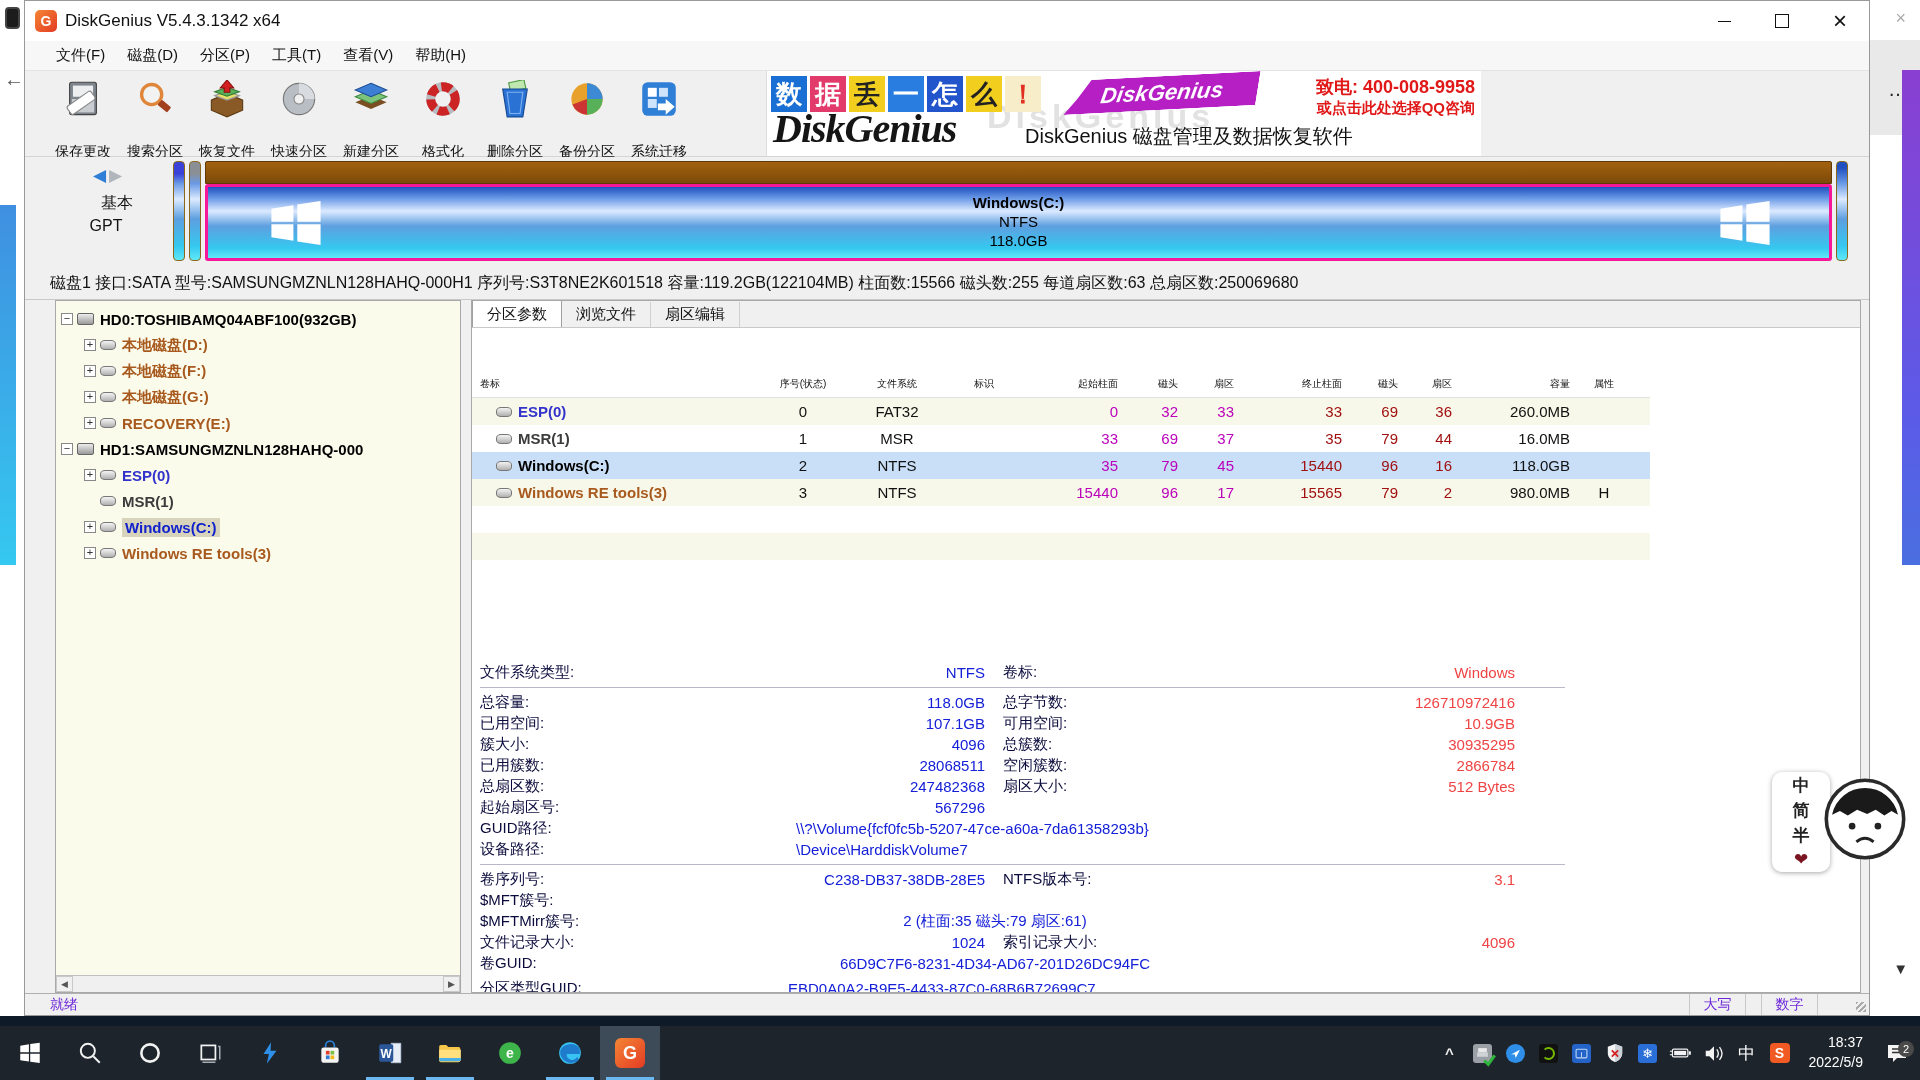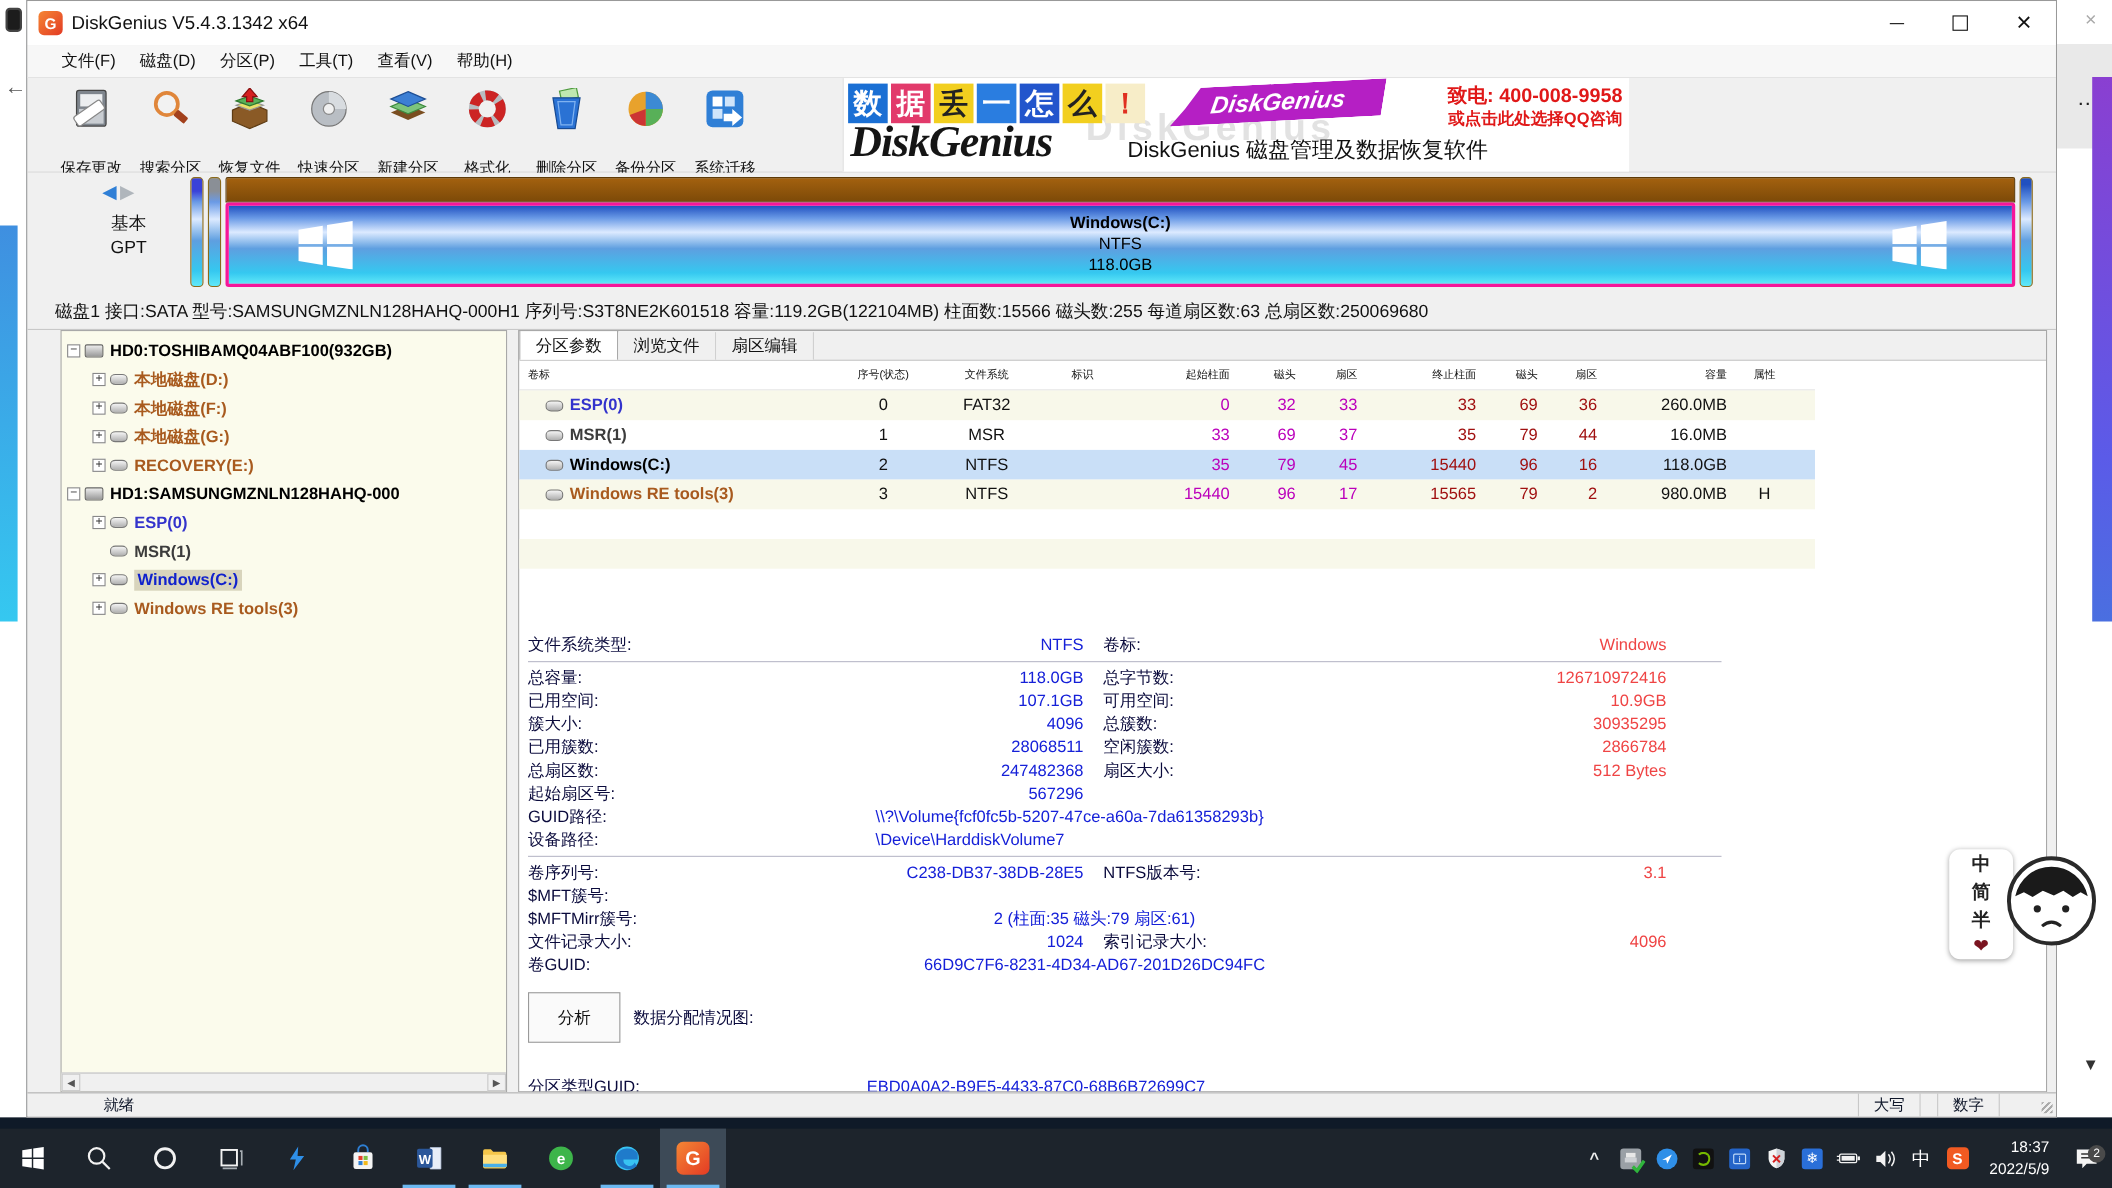--- a/index.html
+++ b/index.html
@@ -50,21 +50,21 @@
   .contact .qq { color:#e01818; font-weight:bold; font-size:15px; }
   .big-logo { position:absolute; left:6px; top:34px; font-family:"Liberation Serif","DejaVu Serif",serif; font-weight:bold; font-style:italic; font-size:40px; color:#151515; letter-spacing:-1px; }
   .tagline { position:absolute; left:258px; top:52px; font-size:20px; color:#111; }
   .banner-watermark { position:absolute; left:220px; top:26px; font-size:34px; color:#e2e2e2; font-weight:bold; letter-spacing:4px; }
 
   
   .diskbar-area { height:110px; flex:0 0 110px; position:relative; background:#f0f0f0; }
   .nav-arrows { position:absolute; left:68px; top:8px; font-size:17px; }
   .nav-left { color:#2f7fd6; } .nav-right { color:#b0b6bc; margin-left:3px; }
   .disk-type { position:absolute; left:64px; top:36px; width:56px; text-align:center; font-size:16px; color:#111; }
-  .disk-scheme { position:absolute; left:64px; top:60px; width:56px; text-align:center; font-size:16px; color:#111; }
+  .disk-scheme { position:absolute; left:53px; top:60px; width:56px; text-align:center; font-size:16px; color:#111; }
   .diskbar { position:absolute; left:148px; top:4px; width:1675px; height:100px; display:flex; gap:4px; }
   .sliver { width:12px; height:100%; border:1px solid #8a6a1a; border-radius:4px; background:linear-gradient(180deg,#2050c0 6%,#6a9ae6 22%,#dceaff 38%,#5e9fe0 58%,#35c8f0 86%,#60e8f8); }
   .sliver.cap-blue { background:linear-gradient(180deg,#3a42d8 0 12%,#6a9ae6 22%,#dceaff 38%,#5e9fe0 58%,#35c8f0 86%,#60e8f8); }
   .sliver.cap-gray { background:linear-gradient(180deg,#8a8f96 0 12%,#6a9ae6 22%,#dceaff 38%,#5e9fe0 58%,#35c8f0 86%,#60e8f8); }
   .disk-main { flex:1; display:flex; flex-direction:column; }
   .disk-brown { height:23px; background:linear-gradient(180deg,#a3610f,#7d4a08); border:1px solid #5e3a06; border-radius:2px 2px 0 0; }
   .part-selected { flex:1; border:3px solid #f5169a; border-radius:3px; background:linear-gradient(180deg,#2050c0 0%,#6a9ae6 16%,#dceaff 34%,#5e9fe0 55%,#35c8f0 86%,#60e8f8 100%); position:relative; display:flex; align-items:center; justify-content:center; }
   .part-flag { position:absolute; top:50%; transform:translateY(-50%); width:52px; height:44px; }
   .flag-left { left:62px; } .flag-right { right:58px; }
   .part-text { text-align:center; color:#000; line-height:1.25; }
@@ -85,21 +85,21 @@
   .tree-disk-icon { width:17px; height:12px; background:linear-gradient(180deg,#ececec,#9a9a9a); border:1px solid #666; border-radius:2px; margin-right:6px; flex:0 0 17px; }
   .tree-part-icon { width:16px; height:10px; background:linear-gradient(180deg,#f4f4f4,#b0b0b0); border:1px solid #777; border-radius:5px/4px; margin-right:6px; flex:0 0 16px; }
   .t-black { color:#000; } .t-brown { color:#a85a1e; } .t-blue { color:#3333cc; } .t-gray { color:#3c3c3c; }
   .t-sel { background:#d8d4bc; color:#1122cc; padding:1px 3px; }
   .tree-hscroll { height:17px; flex:0 0 17px; display:flex; border-top:1px solid #c0c0c0; background:#f0f0f0; }
   .hs-btn { width:17px; height:100%; background:#f0f0f0; border:1px solid #c8c8c8; font-size:9px; color:#555; display:flex; align-items:center; justify-content:center; }
   .hs-track { flex:1; }
 
   .splitter { width:10px; }
 
-  .right-panel { flex:1; background:#fff; border:1px solid #a8a8a8; margin-right:8px; position:relative; display:flex; flex-direction:column; overflow:hidden; }
+  .right-panel { flex:1; background:#fff; border:1px solid #a8a8a8; margin-right:8px; position:relative; display:flex; flex-direction:column; overflow:hidden;gap:43px; }
   .tabs { height:27px; flex:0 0 27px; background:#f0f0f0; display:flex; align-items:flex-end; padding-left:0; border-bottom:1px solid #c8c8c8; }
   .tab { height:25px; padding:0 14px; font-size:15px; color:#111; display:flex; align-items:center; border-right:1px solid #d0d0d0; background:#f0f0f0; }
   .tab.active { background:#fff; height:27px; border:1px solid #a0a0a0; border-bottom:none; }
 
   
   .ptable { width:1178px; }
   .trow { display:flex; height:27px; align-items:center; font-size:15px; color:#111; }
   .trow.header { border-bottom:1px solid #e0e0e0; font-size:10px; }
   .trow.pale { background:#f8f8ea; }
   .trow.selected { background:#c9dff7; }
@@ -129,21 +129,21 @@
 
   .analyze-row { margin-top:14px; padding-left:8px; display:flex; align-items:center; gap:12px; }
   .analyze-btn { width:84px; height:46px; background:#fafafa; border:1px solid #9a9a9a; font-size:15px; color:#111; display:flex; align-items:center; justify-content:center; }
   .analyze-label { font-size:15px; color:#0a0a3c; }
 
   .partial-row { position:absolute; left:8px; bottom:-7px; display:flex; font-size:15px; height:22px; align-items:center; }
   .partial-row .pl { width:167px; color:#0a0a3c; }
   .partial-row .pv { margin-left:141px; color:#1520d8; }
 
   
-  .statusbar { height:22px; flex:0 0 22px; background:#f0f0f0; border-top:1px solid #b0b0b0; display:flex; align-items:center; font-size:14px; color:#0f172a;padding-left:44px; }
+  .statusbar { height:22px; flex:0 0 22px; background:#f0f0f0; border-top:1px solid #b0b0b0; display:flex; align-items:center; font-size:14px; color:#6d28d9; }
   .sb-ready { padding-left:25px; }
   .sb-spacer { flex:1; }
   .sb-cell { width:56px; text-align:center; border-left:1px solid #c8c8c8; height:100%; display:flex; align-items:center; justify-content:center; }
   .sb-gap { width:16px; border-left:1px solid #c8c8c8; height:100%; }
   .sb-grip { width:52px; height:100%; border-left:1px solid #c8c8c8; position:relative; }
   .sb-grip::after { content:""; position:absolute; right:3px; bottom:3px; width:10px; height:10px;
      background:repeating-linear-gradient(135deg,#aaa 0 2px,transparent 2px 4px); }
 
   
   #taskbar { position:absolute; left:0; top:1026px; width:1920px; height:54px; background:#1d242c; display:flex; align-items:stretch; }

